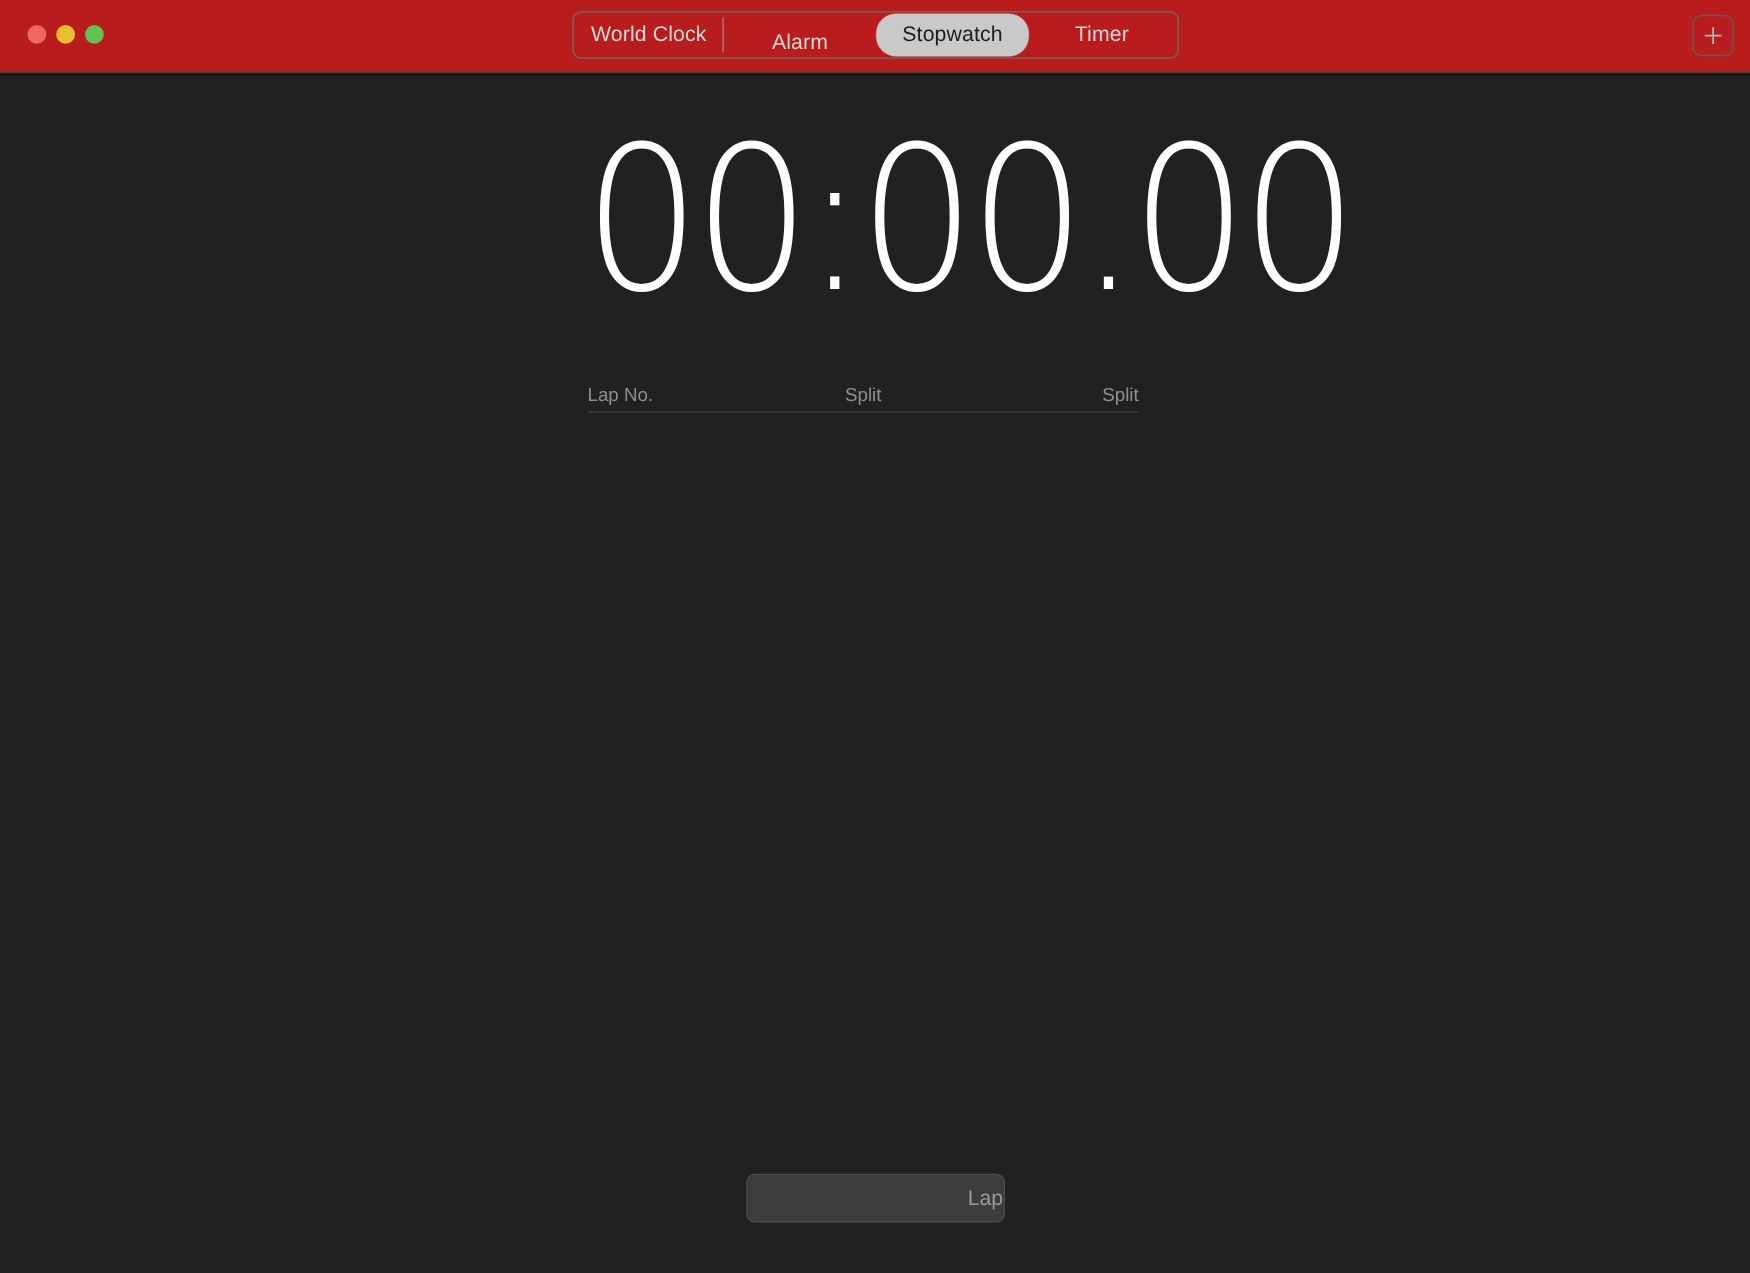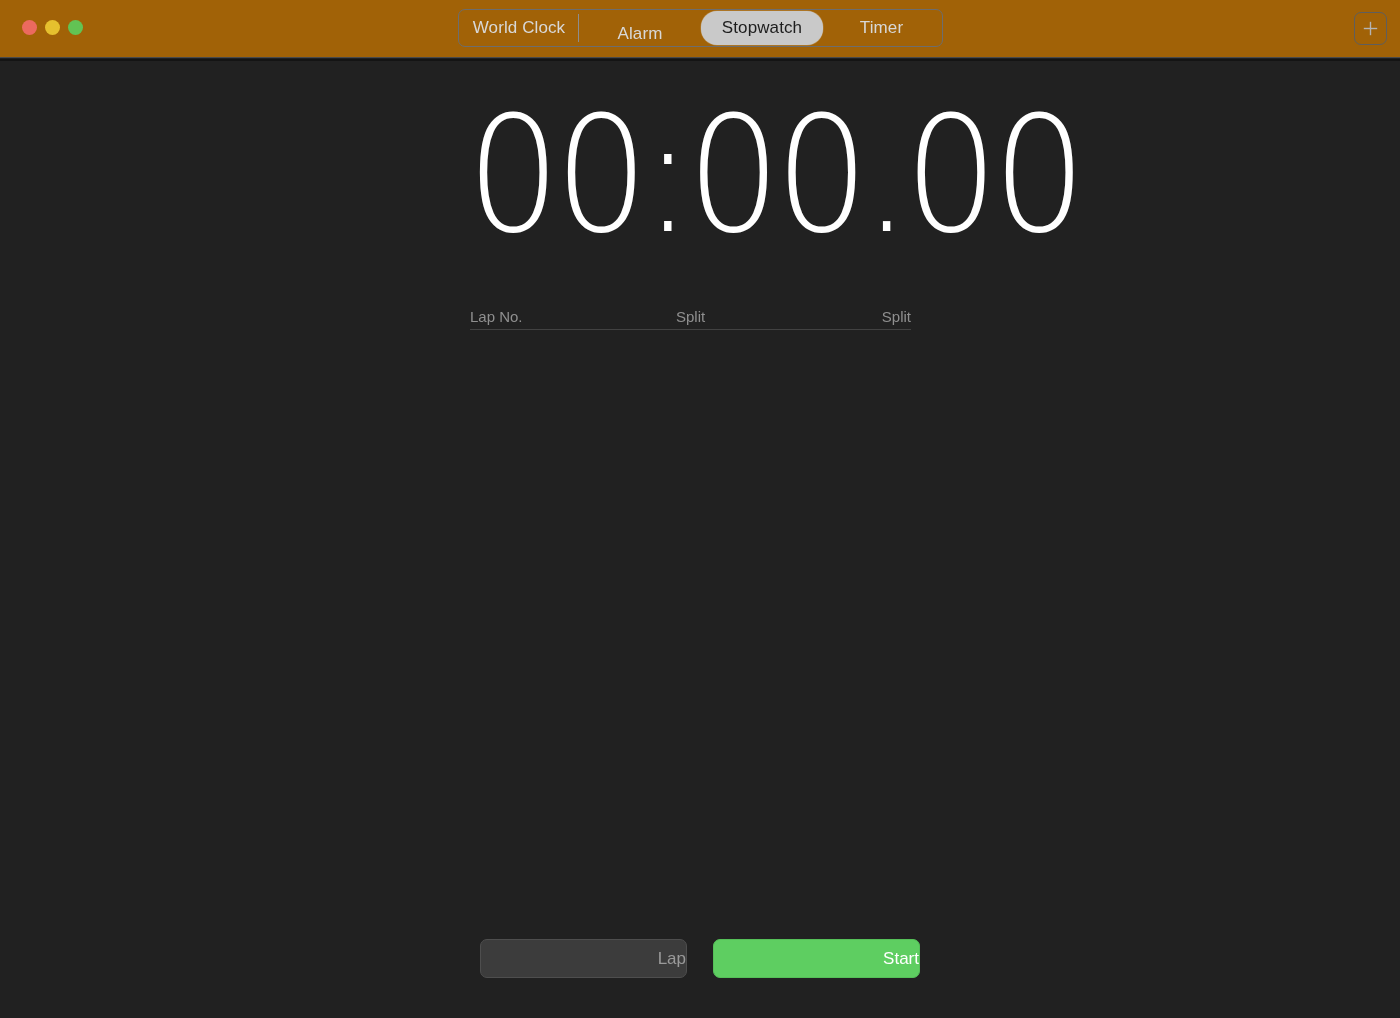--- a/index.html
+++ b/index.html
@@ -15,21 +15,21 @@
     position: relative;
     -webkit-font-smoothing: antialiased;
   }
 
   
   .titlebar {
     position: absolute;
     top: 0; left: 0;
     width: 1400px;
     height: 58px;
-    background: #a16207;
+    background: #b91c1c;
     box-sizing: border-box;
     border-bottom: 1px solid #4a4a4a;
   }
   .titlebar-underline {
     position: absolute;
     top: 59px; left: 0;
     width: 1400px;
     height: 2px;
     background: #141414;
   }
@@ -264,18 +264,15 @@
       <div class="col-total">Split</div>
     </div>
     <div class="lap-sep"></div>
     <div class="lap-body"></div>
   </div>
 
   <div class="bottom-bar">
     <div class="btn btn-lap">
       <span>Lap</span>
     </div>
-    <div class="btn btn-start">
-      <span>Start</span>
-    </div>
   </div>
 
 </div>
 
 </body></html>

